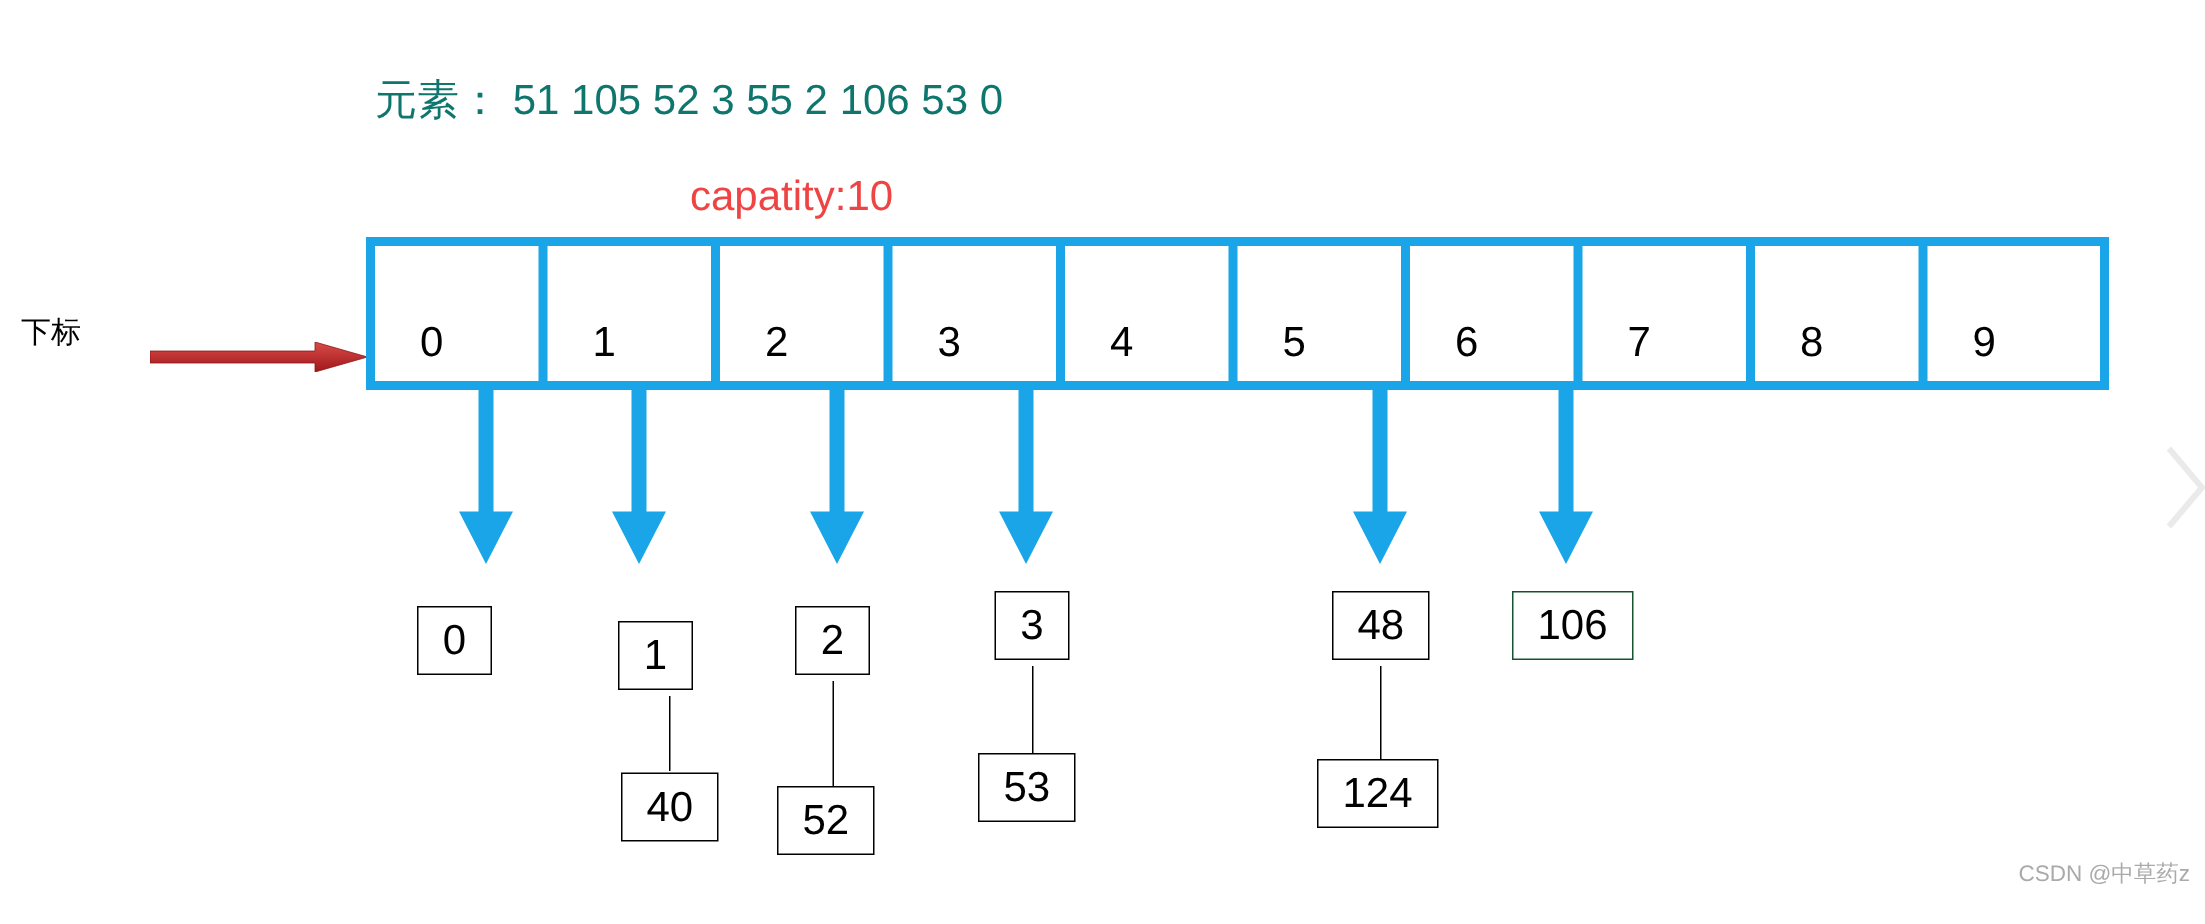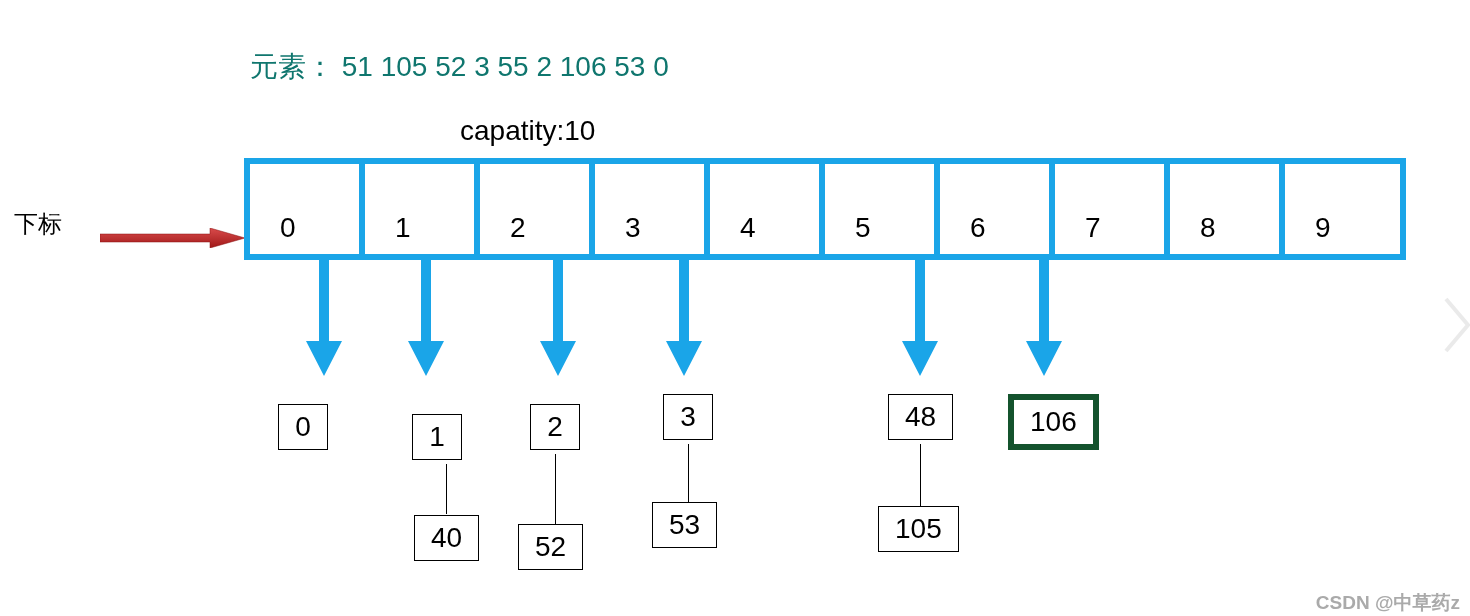--- a/index.html
+++ b/index.html
@@ -15,27 +15,27 @@
       top: 48px;
       left: 250px;
       font-size: 28px;
       color: #0f766e;
     }
     .capacity-label {
       position: absolute;
       top: 115px;
       left: 460px;
       font-size: 28px;
-      color: #000000;
+      color: #ef4444;
     }
     .index-label {
       position: absolute;
       top: 208px;
       left: 14px;
-      font-size: 24px;
+      font-size: 20px;
       color: #000;
     }
     .red-arrow {
       position: absolute;
       top: 228px;
       left: 100px;
       width: 145px;
       height: 20px;
     }
     .bucket-array {
@@ -67,34 +67,33 @@
       position: absolute;
       border: 1px solid #000;
       font-size: 28px;
       color: #000;
       padding: 6px 16px;
       background: #fff;
       min-width: 50px;
       text-align: center;
     }
     .node-box.selected {
-      border: 6px solid #14532d;
+      border: 1px solid #14532d;
     }
     .link-line {
       position: absolute;
       width: 1px;
       background: #000;
     }
     .watermark {
       position: absolute;
-      bottom: 0;
+      bottom: 24px;
       right: 10px;
-      font-size: 19px;
+      font-size: 15px;
       color: #aaa;
-      font-weight: bold;
     }
     .side-chevron {
       position: absolute;
       right: -2px;
       top: 295px;
       width: 30px;
       height: 60px;
       opacity: 0.3;
     }
   </style>
@@ -181,21 +180,21 @@
 <div class="node-box" style="left:530px;top:404px">2</div>
 <div class="link-line" style="left:555px;top:454px;height:70px"></div>
 <div class="node-box" style="left:518px;top:524px">52</div>
 
 <div class="node-box" style="left:663px;top:394px">3</div>
 <div class="link-line" style="left:688px;top:444px;height:58px"></div>
 <div class="node-box" style="left:652px;top:502px">53</div>
 
 <div class="node-box" style="left:888px;top:394px">48</div>
 <div class="link-line" style="left:920px;top:444px;height:62px"></div>
-<div class="node-box" style="left:878px;top:506px">105</div>
+<div class="node-box" style="left:878px;top:506px">124</div>
 
 <div class="node-box selected" style="left:1008px;top:394px">106</div>
 
 <div class="watermark">CSDN @中草药z</div>
 
 <svg class="side-chevron" viewBox="0 0 30 60">
   <polyline points="4,4 26,30 4,56" fill="none" stroke="#bbb" stroke-width="4"></polyline>
 </svg>
 
 </body></html>

